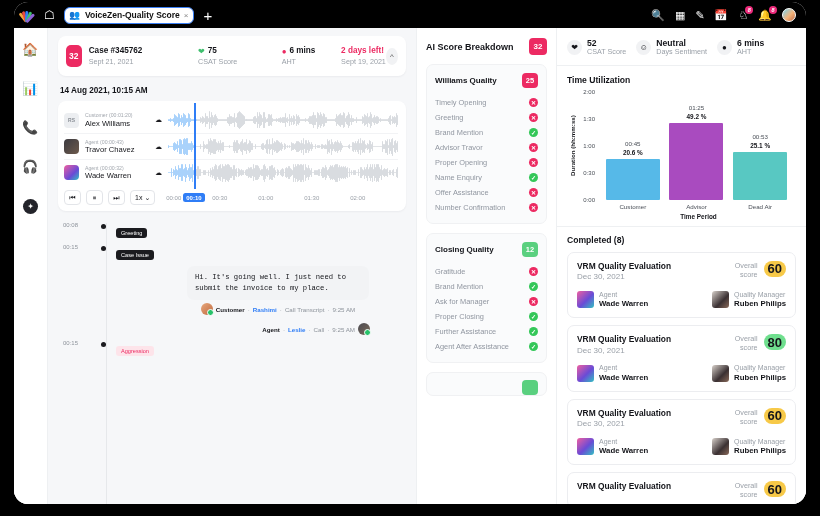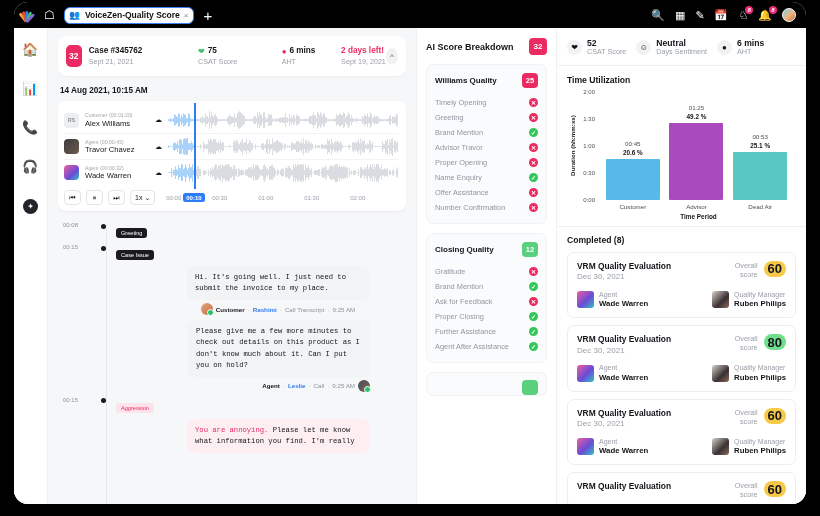--- a/index.html
+++ b/index.html
@@ -1152,41 +1152,37 @@
                   <span>·</span>
               <span>Call Transcript</span>
                   <span>·</span>
               <span>9:25 AM</span>
             </div>
           </div>
         </div>
 
         <div class="tl-row">
           <div class="bubble-wrap right">
-            <div class="bubble">Please give me a few more minutes to check out details on this product as I don't know much about it. Can I put you on hold?</div>
             <div class="meta-line">
               <b>Agent</b>
                   <span>·</span>
               <span class="blue">Leslie</span>
                   <span>·</span>
               <span>Call</span>
                   <span>·</span>
               <span>9:25 AM</span>
               <span class="m-av"></span>
             </div>
           </div>
         </div>
 
         <div class="tl-row">
           <span class="tl-time">00:15</span>
           <span class="tl-dot"></span>
           <span class="chip warn">Aggression</span>
-          <div class="bubble-wrap left">
-            <div class="bubble pink"><span class="flag">You are annoying.</span><span> Please let me know what information you find. I'm really</span></div>
-          </div>
         </div>
       </div>
     </div>
 
     <div class="col-ai">
       <div class="ai-head">
         <span class="ai-title">AI Score Breakdown</span>
         <span class="badge-sq pink">32</span>
       </div>
 
@@ -1236,21 +1232,21 @@
         </div>
         <div class="crit">
               <span class="crit-label">Gratitude</span>
               <span class="dot-ico no">✕</span>
             </div>
         <div class="crit">
               <span class="crit-label">Brand Mention</span>
               <span class="dot-ico ok">✓</span>
             </div>
         <div class="crit">
-              <span class="crit-label">Ask for Feedback</span>
+              <span class="crit-label">Ask for Manager</span>
               <span class="dot-ico no">✕</span>
             </div>
         <div class="crit">
               <span class="crit-label">Proper Closing</span>
               <span class="dot-ico ok">✓</span>
             </div>
         <div class="crit">
               <span class="crit-label">Further Assistance</span>
               <span class="dot-ico ok">✓</span>
             </div>

